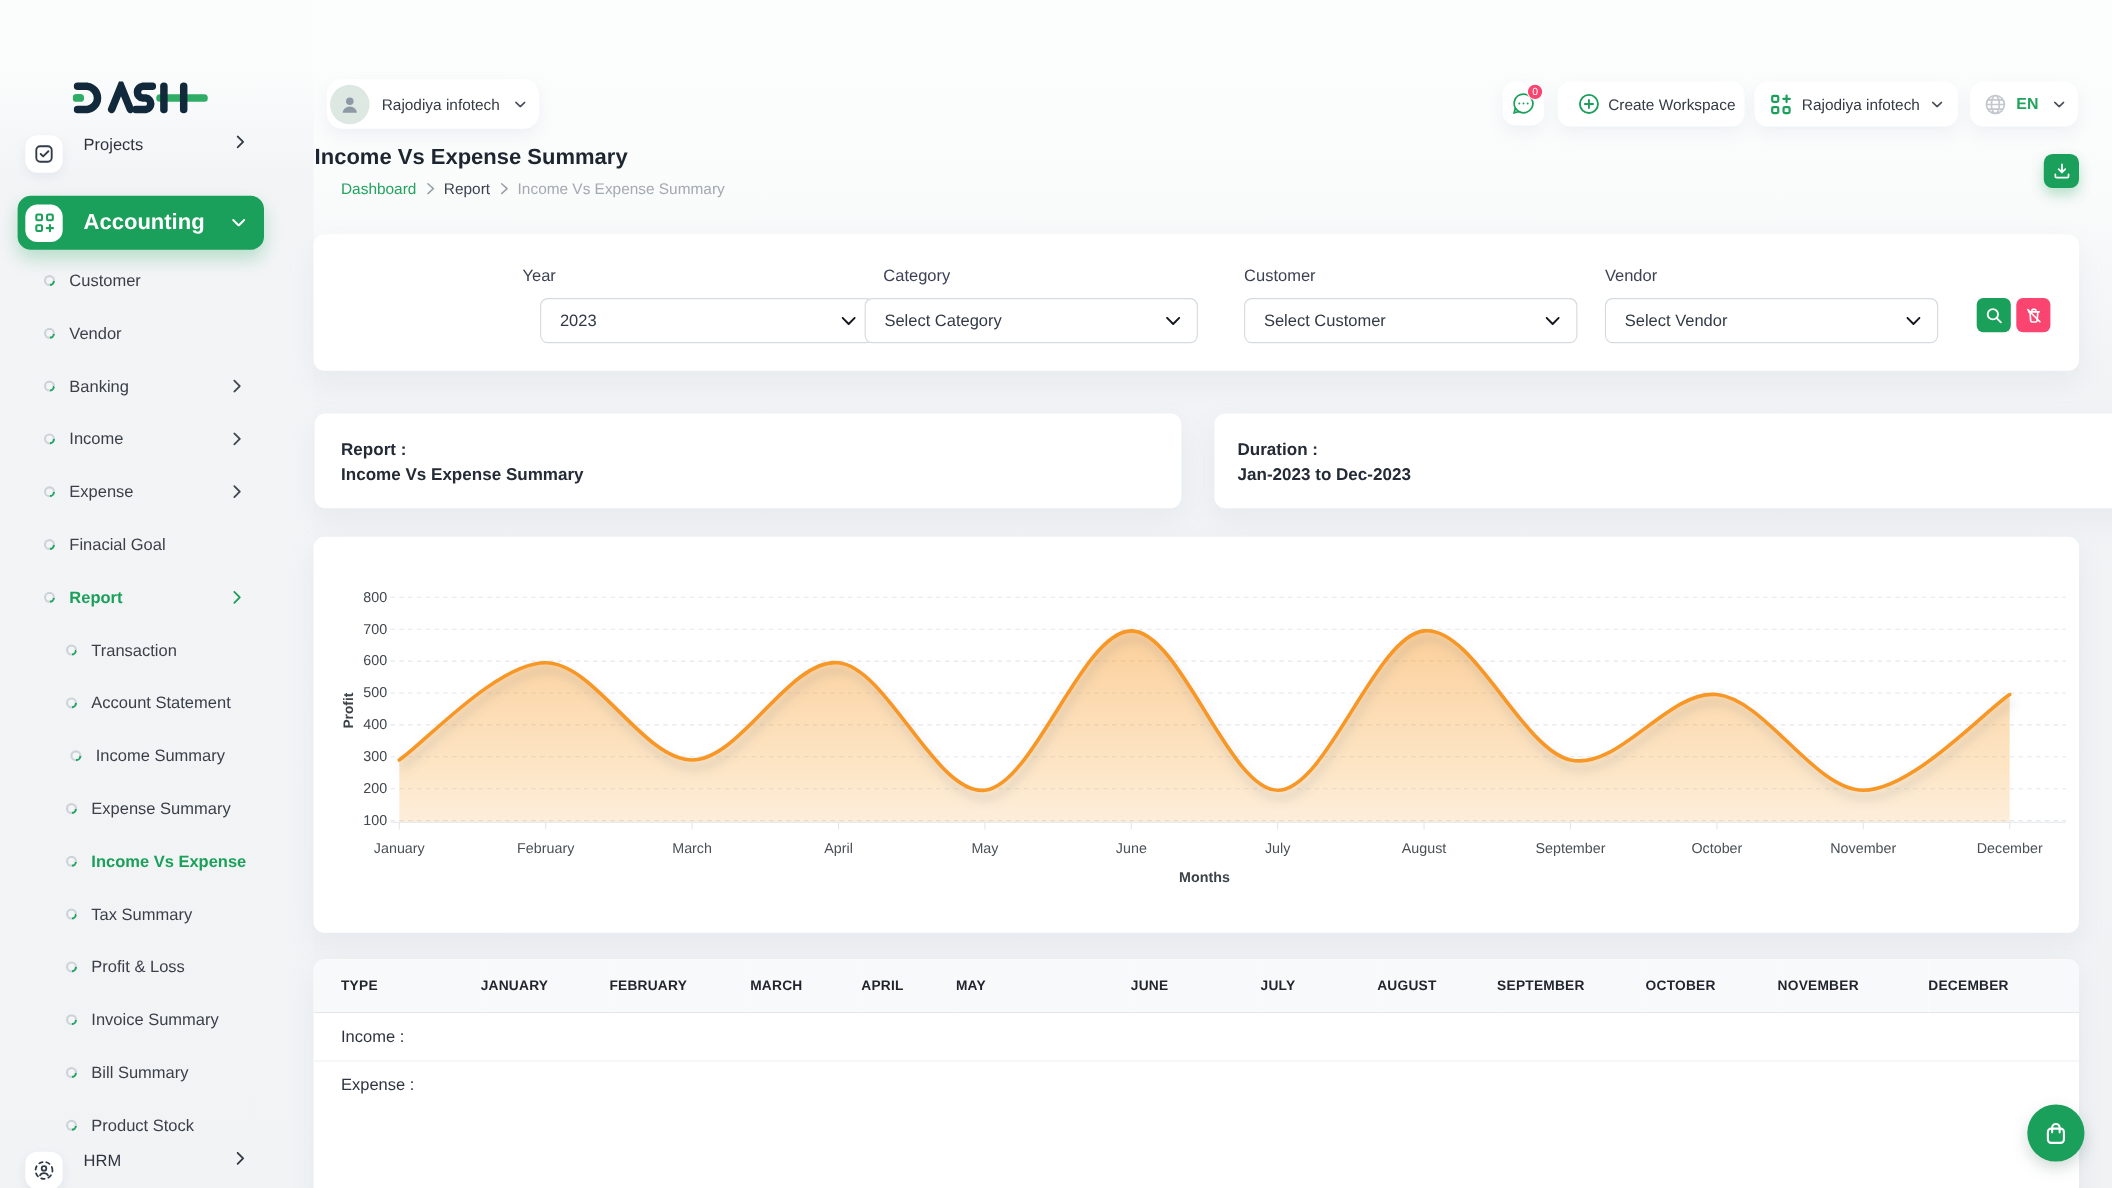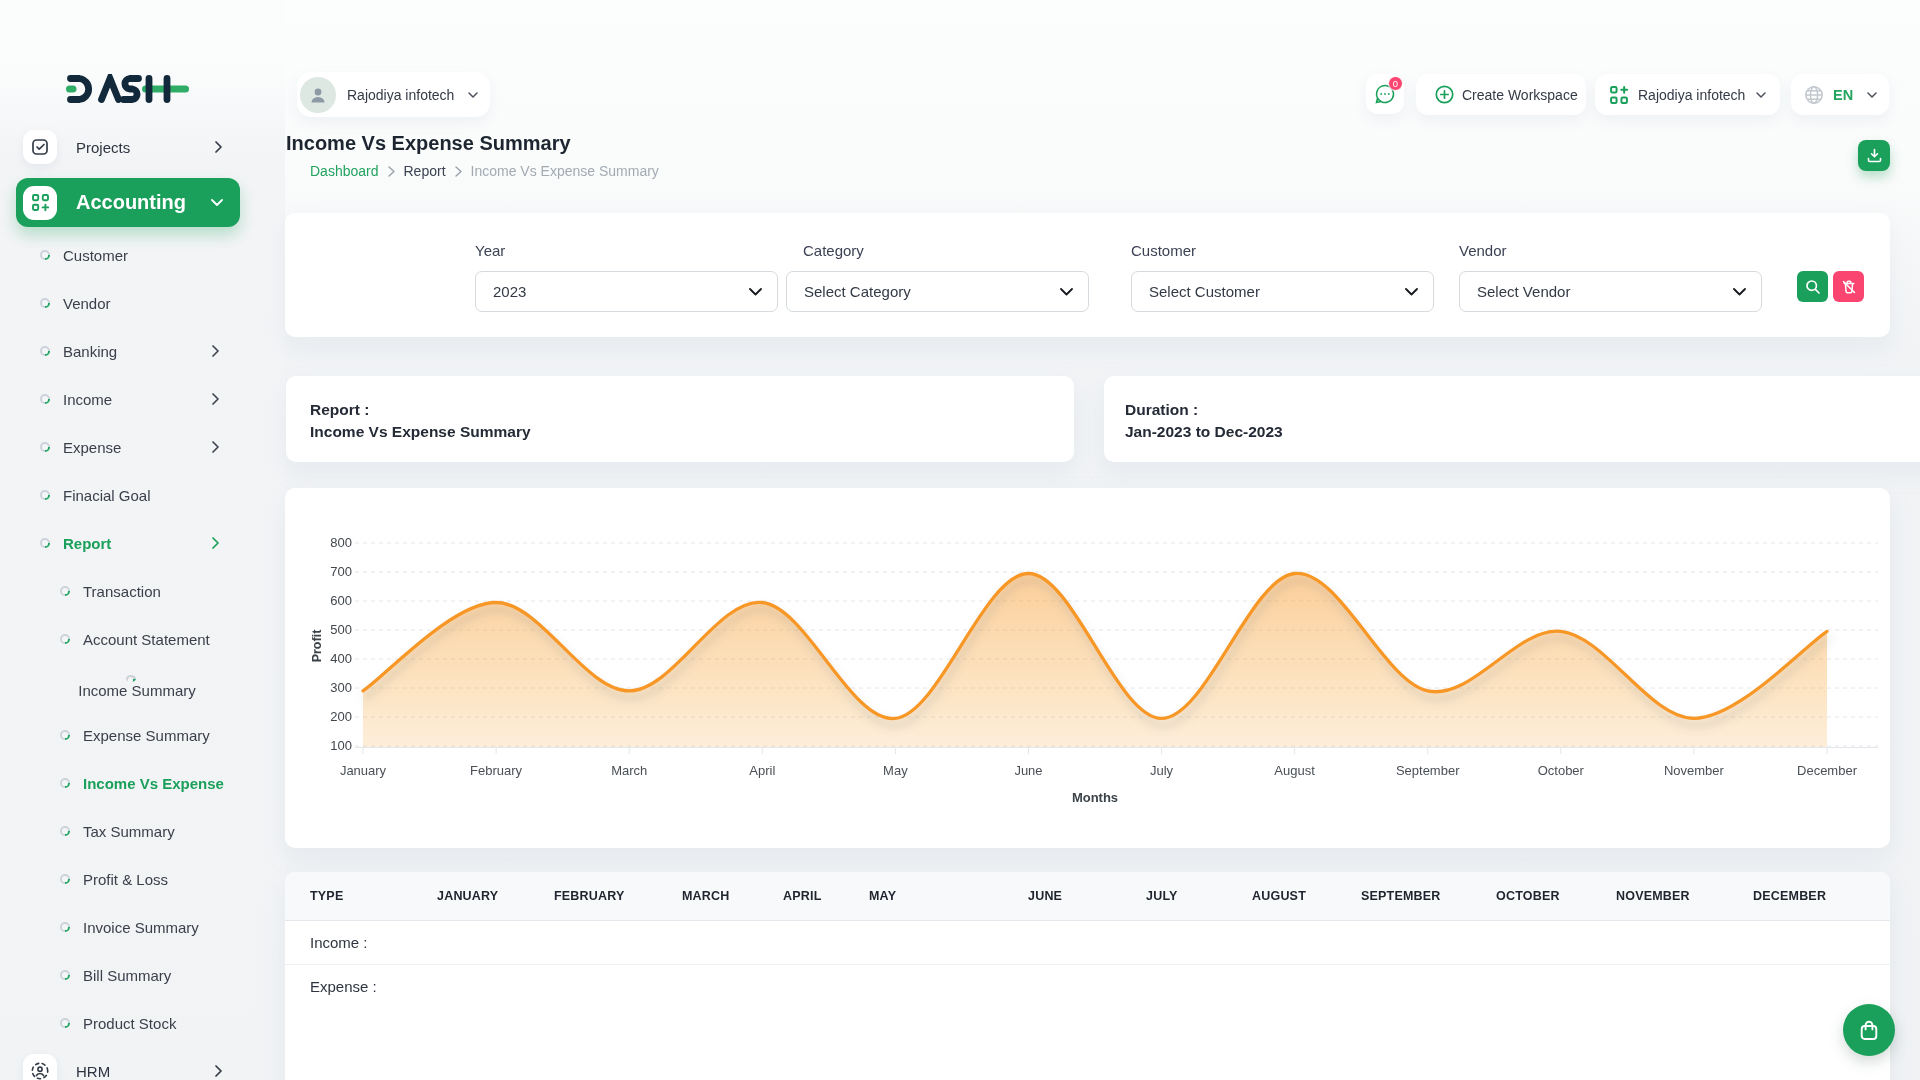--- a/index.html
+++ b/index.html
@@ -5,21 +5,21 @@
 * { margin:0; padding:0; box-sizing:border-box; }
 html,body { width:1920px; height:1080px; overflow:hidden; }
 body {
   font-family:"Liberation Sans", sans-serif;
   background:linear-gradient(180deg,#fcfdfd 0px,#fafbfb 170px,#f1f3f5 345px,#f0f2f4 100%);
   position:relative; color:#30343c;
 }
 .card { position:absolute; background:#fff; border-radius:10px; box-shadow:0 10px 24px rgba(160,175,195,.12); }
 
 .logo { position:absolute; left:66px; top:74px; }
-.srow { position:absolute; left:16px; width:224px; height:48px; display:flex; align-items:center; }
+.srow { position:absolute; left:16px; width:224px; height:48px; display:flex; align-items:flex-start; }
 .srow .txt { font-size:15px; font-weight:500; color:#2e3440; }
 .srow .chev { position:absolute; right:18px; }
 .iconbox { width:34px; height:34px; border-radius:11px; background:#fff; display:flex; align-items:center; justify-content:center; margin:0 19px 0 7px; box-shadow:0 4px 10px rgba(160,175,195,.18); }
 .acct { position:absolute; left:16px; top:178px; width:224px; height:49px; border-radius:12px; background:#1aa05a; display:flex; align-items:center; box-shadow:0 8px 16px rgba(26,160,90,.28); }
 .acct .txt { font-size:20px; font-weight:700; color:#fff; }
 .acct .iconbox { box-shadow:none; }
 .mrow { position:absolute; display:flex; align-items:center; height:24px; }
 .mrow .txt { font-size:15px; color:#3a3f4a; }
 .mrow.act .txt { color:#1aa05a; font-weight:700; }
 .dot { width:10px; height:10px; border-radius:50%; background:conic-gradient(from 95deg,#21a562 0 85deg,#ccd2d9 85deg 360deg); position:relative; margin-right:13px; }
@@ -131,21 +131,21 @@
     </svg>
   </div>
 <div class="mrow" style="left:60px; top:579px; width:180px;">
     <span class="dot"></span>
     <span class="txt">Transaction</span>
   </div>
 <div class="mrow" style="left:60px; top:627px; width:180px;">
     <span class="dot"></span>
     <span class="txt">Account Statement</span>
   </div>
-<div class="mrow" style="left:47px; top:675px; width:180px;flex-direction:column;">
+<div class="mrow" style="left:64px; top:675px; width:180px;">
     <span class="dot"></span>
     <span class="txt">Income Summary</span>
   </div>
 <div class="mrow" style="left:60px; top:723px; width:180px;">
     <span class="dot"></span>
     <span class="txt">Expense Summary</span>
   </div>
 <div class="mrow act" style="left:60px; top:771px; width:180px;">
     <span class="dot"></span>
     <span class="txt">Income Vs Expense</span>
@@ -258,21 +258,21 @@
       <path d="M7.5 1.5 v7 M4.5 5.8 l3 3 3-3"></path>
       <path d="M1.5 10.5 v1.7 a1.3 1.3 0 0 0 1.3 1.3 h9.4 a1.3 1.3 0 0 0 1.3-1.3 v-1.7"></path>
     </svg>
 </div>
 
 <div class="card" style="left:285px; top:213px; width:1605px; height:124px;"></div>
 <span class="flabel" style="left:475px; top:242px;">Year</span>
 <span class="flabel" style="left:803px; top:242px;">Category</span>
 <span class="flabel" style="left:1131px; top:242px;">Customer</span>
 <span class="flabel" style="left:1459px; top:242px;">Vendor</span>
-<div class="fsel" style="left:475px;">2023<svg width="13" height="8" viewBox="0 0 13 8" fill="none" stroke="#15191f" stroke-width="1.8" stroke-linecap="round" stroke-linejoin="round">
+<div class="fsel" style="left:491px;">2023<svg width="13" height="8" viewBox="0 0 13 8" fill="none" stroke="#15191f" stroke-width="1.8" stroke-linecap="round" stroke-linejoin="round">
       <path d="M1 1 L6.5 6.5 L12 1"></path>
     </svg></div>
 <div class="fsel" style="left:786px;">Select Category<svg width="13" height="8" viewBox="0 0 13 8" fill="none" stroke="#15191f" stroke-width="1.8" stroke-linecap="round" stroke-linejoin="round">
       <path d="M1 1 L6.5 6.5 L12 1"></path>
     </svg></div>
 <div class="fsel" style="left:1131px;">Select Customer<svg width="13" height="8" viewBox="0 0 13 8" fill="none" stroke="#15191f" stroke-width="1.8" stroke-linecap="round" stroke-linejoin="round">
       <path d="M1 1 L6.5 6.5 L12 1"></path>
     </svg></div>
 <div class="fsel" style="left:1459px;">Select Vendor<svg width="13" height="8" viewBox="0 0 13 8" fill="none" stroke="#15191f" stroke-width="1.8" stroke-linecap="round" stroke-linejoin="round">
       <path d="M1 1 L6.5 6.5 L12 1"></path>

